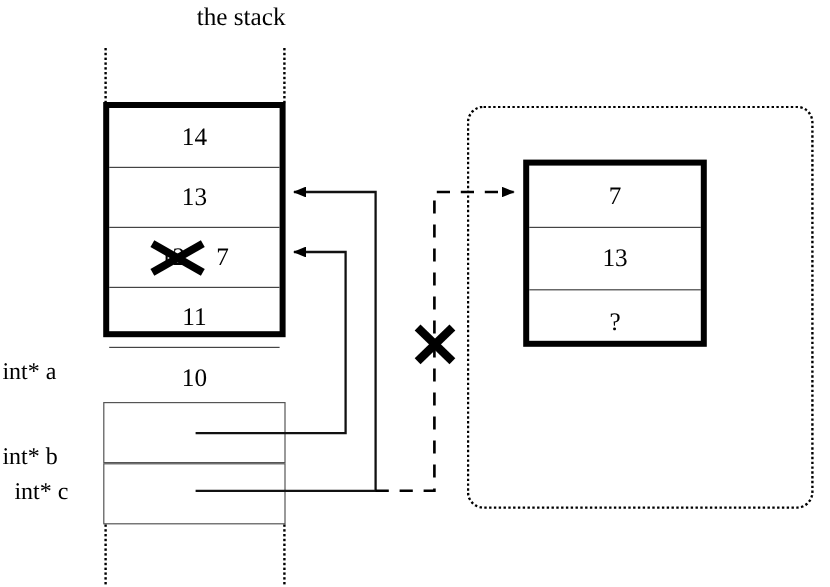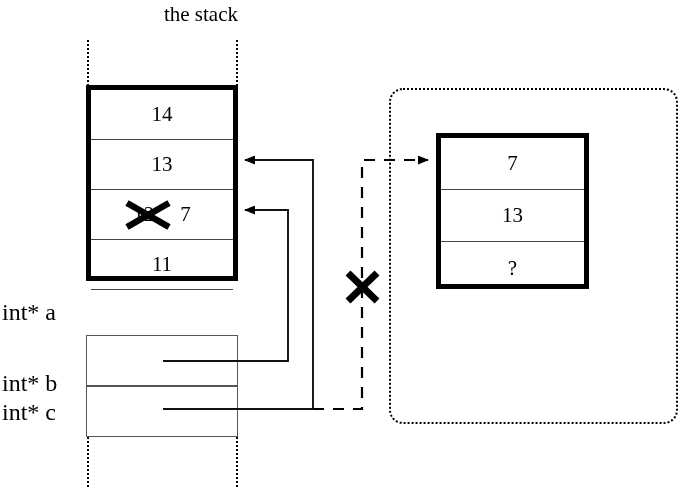--- a/index.html
+++ b/index.html
@@ -75,21 +75,21 @@
   
   .dotline{
     position:absolute;
     width:0;
     border-left:2.4px dotted #000;
   }
 
   
   .var-label{
     position:absolute;
-    font-size:24px;
+    font-size:20px;
     white-space:nowrap;
     text-align:left;
     color:#000;
   }
 
   
   #heap-region{
     position:absolute;
     left:389px;top:88px;
     width:289px;height:336px;
@@ -158,25 +158,28 @@
           </svg>
           <span class="new-val">7</span>
         </div>
       </div>
     </div>
 
     <div class="stack-cell" style="top:150px;">
       <span class="cell-val">11</span>
     </div>
 
+    <div class="stack-cell last" style="top:200px;">
+      <span class="cell-val">10</span>
+    </div>
   </div>
 
   <div class="var-label" style="left:2px;top:299px;">int* a</div>
   <div class="var-label" style="left:2px;top:370px;">int* b</div>
-  <div class="var-label" style="left:2px;top:399px;font-family:Liberation Serif, serif;">int* c</div>
+  <div class="var-label" style="left:12px;top:399px;font-family:Liberation Serif, serif;">int* c</div>
 
   <div id="heap-region"></div>
 
   <div id="heap-box">
     <div class="heap-cell" style="top:0px;">
       <span>7</span>
     </div>
     <div class="heap-cell" style="top:52px;">
       <span>13</span>
     </div>

